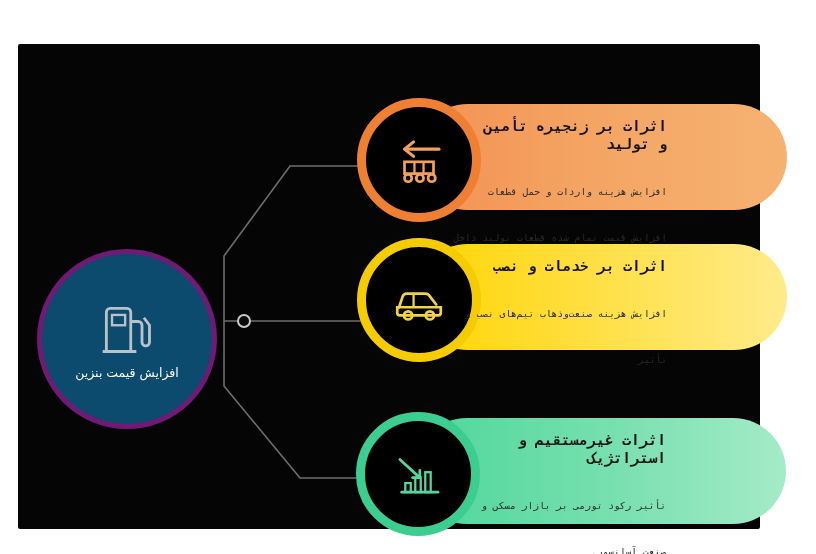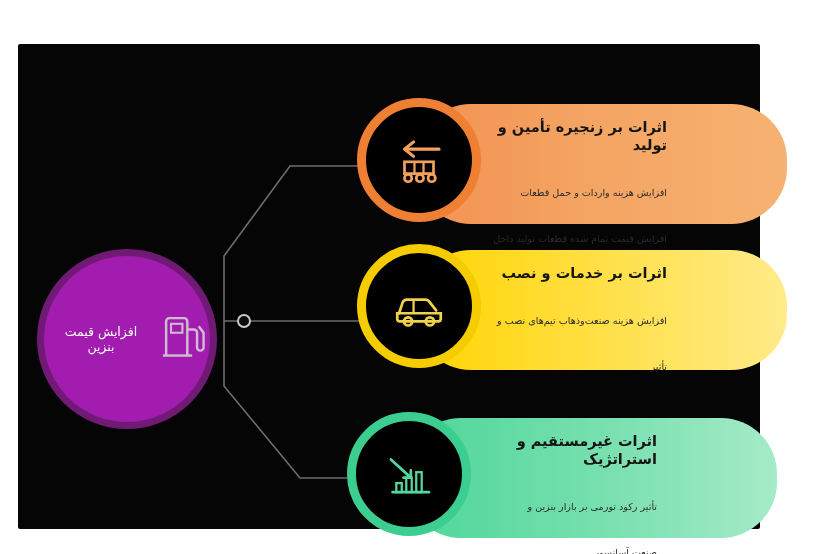--- a/index.html
+++ b/index.html
@@ -39,25 +39,25 @@
   }
 
   
   .hub {
     position: absolute;
     left: 37px;
     top: 249px;
     width: 180px;
     height: 180px;
     border-radius: 50%;
-    border: 7px solid #701a75;
+    border: 5px solid #701a75;
     box-sizing: border-box;
-    background: #a21caf;
+    background: #0c4a6e;
     display: flex;
-    flex-direction: row;
+    flex-direction: column;
     align-items: center;
     justify-content: center;
   }
   .hub-icon {
     width: 60px;
     height: 60px;
     margin-bottom: 6px;
     opacity: .85;
   }
   .hub-label {
@@ -74,24 +74,25 @@
     left: 0;
     top: 0;
     width: 816px;
     height: 554px;
     pointer-events: none;
   }
 
   
   .card {
     position: absolute;
-    height: 120px;
+    height: 106px;
     border-radius: 56px;
     box-sizing: border-box;
     display: block;
+    font-family: Liberation Mono, monospace;
   }
   .card-text {
     position: absolute;
     right: 120px;
     top: 14px;
     width: 200px;
     text-align: right;
     direction: rtl;
   }
   .card-title {
@@ -128,29 +129,29 @@
     right: 29px;
     top: 104px;
     width: 372px;
     background: linear-gradient(90deg, #f39152 0%, #f4a462 45%, #f6b272 100%);
   }
   #card-supply .badge { border-color: #ef7f33; }
 
   
   #card-services {
     right: 29px;
-    top: 250px;
+    top: 244px;
     width: 372px;
     background: linear-gradient(90deg, #ffd400 0%, #ffe14d 55%, #ffeb8a 100%);
   }
   #card-services .badge { border-color: #f5cc00; }
 
   
   #card-strategic {
-    right: 39px;
+    right: 30px;
     top: 418px;
     width: 372px;
     background: linear-gradient(90deg, #4dd69a 0%, #79e0b0 55%, #a5ebc8 100%);
   }
   #card-strategic .badge { border-color: #3ccd90; }
 </style>
 </head>
 <body>
 
 <div id="canvas">
@@ -232,19 +233,19 @@
         <path d="M34 28 L34 36 L26 36" fill="none" stroke="#55d6a0" stroke-width="3" stroke-linecap="round" stroke-linejoin="round"></path>
         <line x1="14" y1="52" x2="54" y2="52" stroke="#55d6a0" stroke-width="3" stroke-linecap="round"></line>
         <rect x="18" y="42" width="6" height="10" fill="none" stroke="#55d6a0" stroke-width="2.5"></rect>
         <rect x="29" y="36" width="6" height="16" fill="none" stroke="#55d6a0" stroke-width="2.5"></rect>
         <rect x="40" y="30" width="6" height="22" fill="none" stroke="#55d6a0" stroke-width="2.5"></rect>
       </svg>
     </div>
     <div class="card-text">
       <div class="card-title">اثرات غیرمستقیم و استراتژیک</div>
       <div class="card-body">
-        <div>تأثیر رکود تورمی بر بازار بنزین و</div>
+        <div>تأثیر رکود تورمی بر بازار مسکن و</div>
         <div>صنعت آسانسور.</div>
       </div>
     </div>
   </div>
 
 </div>
 
 </body></html>

